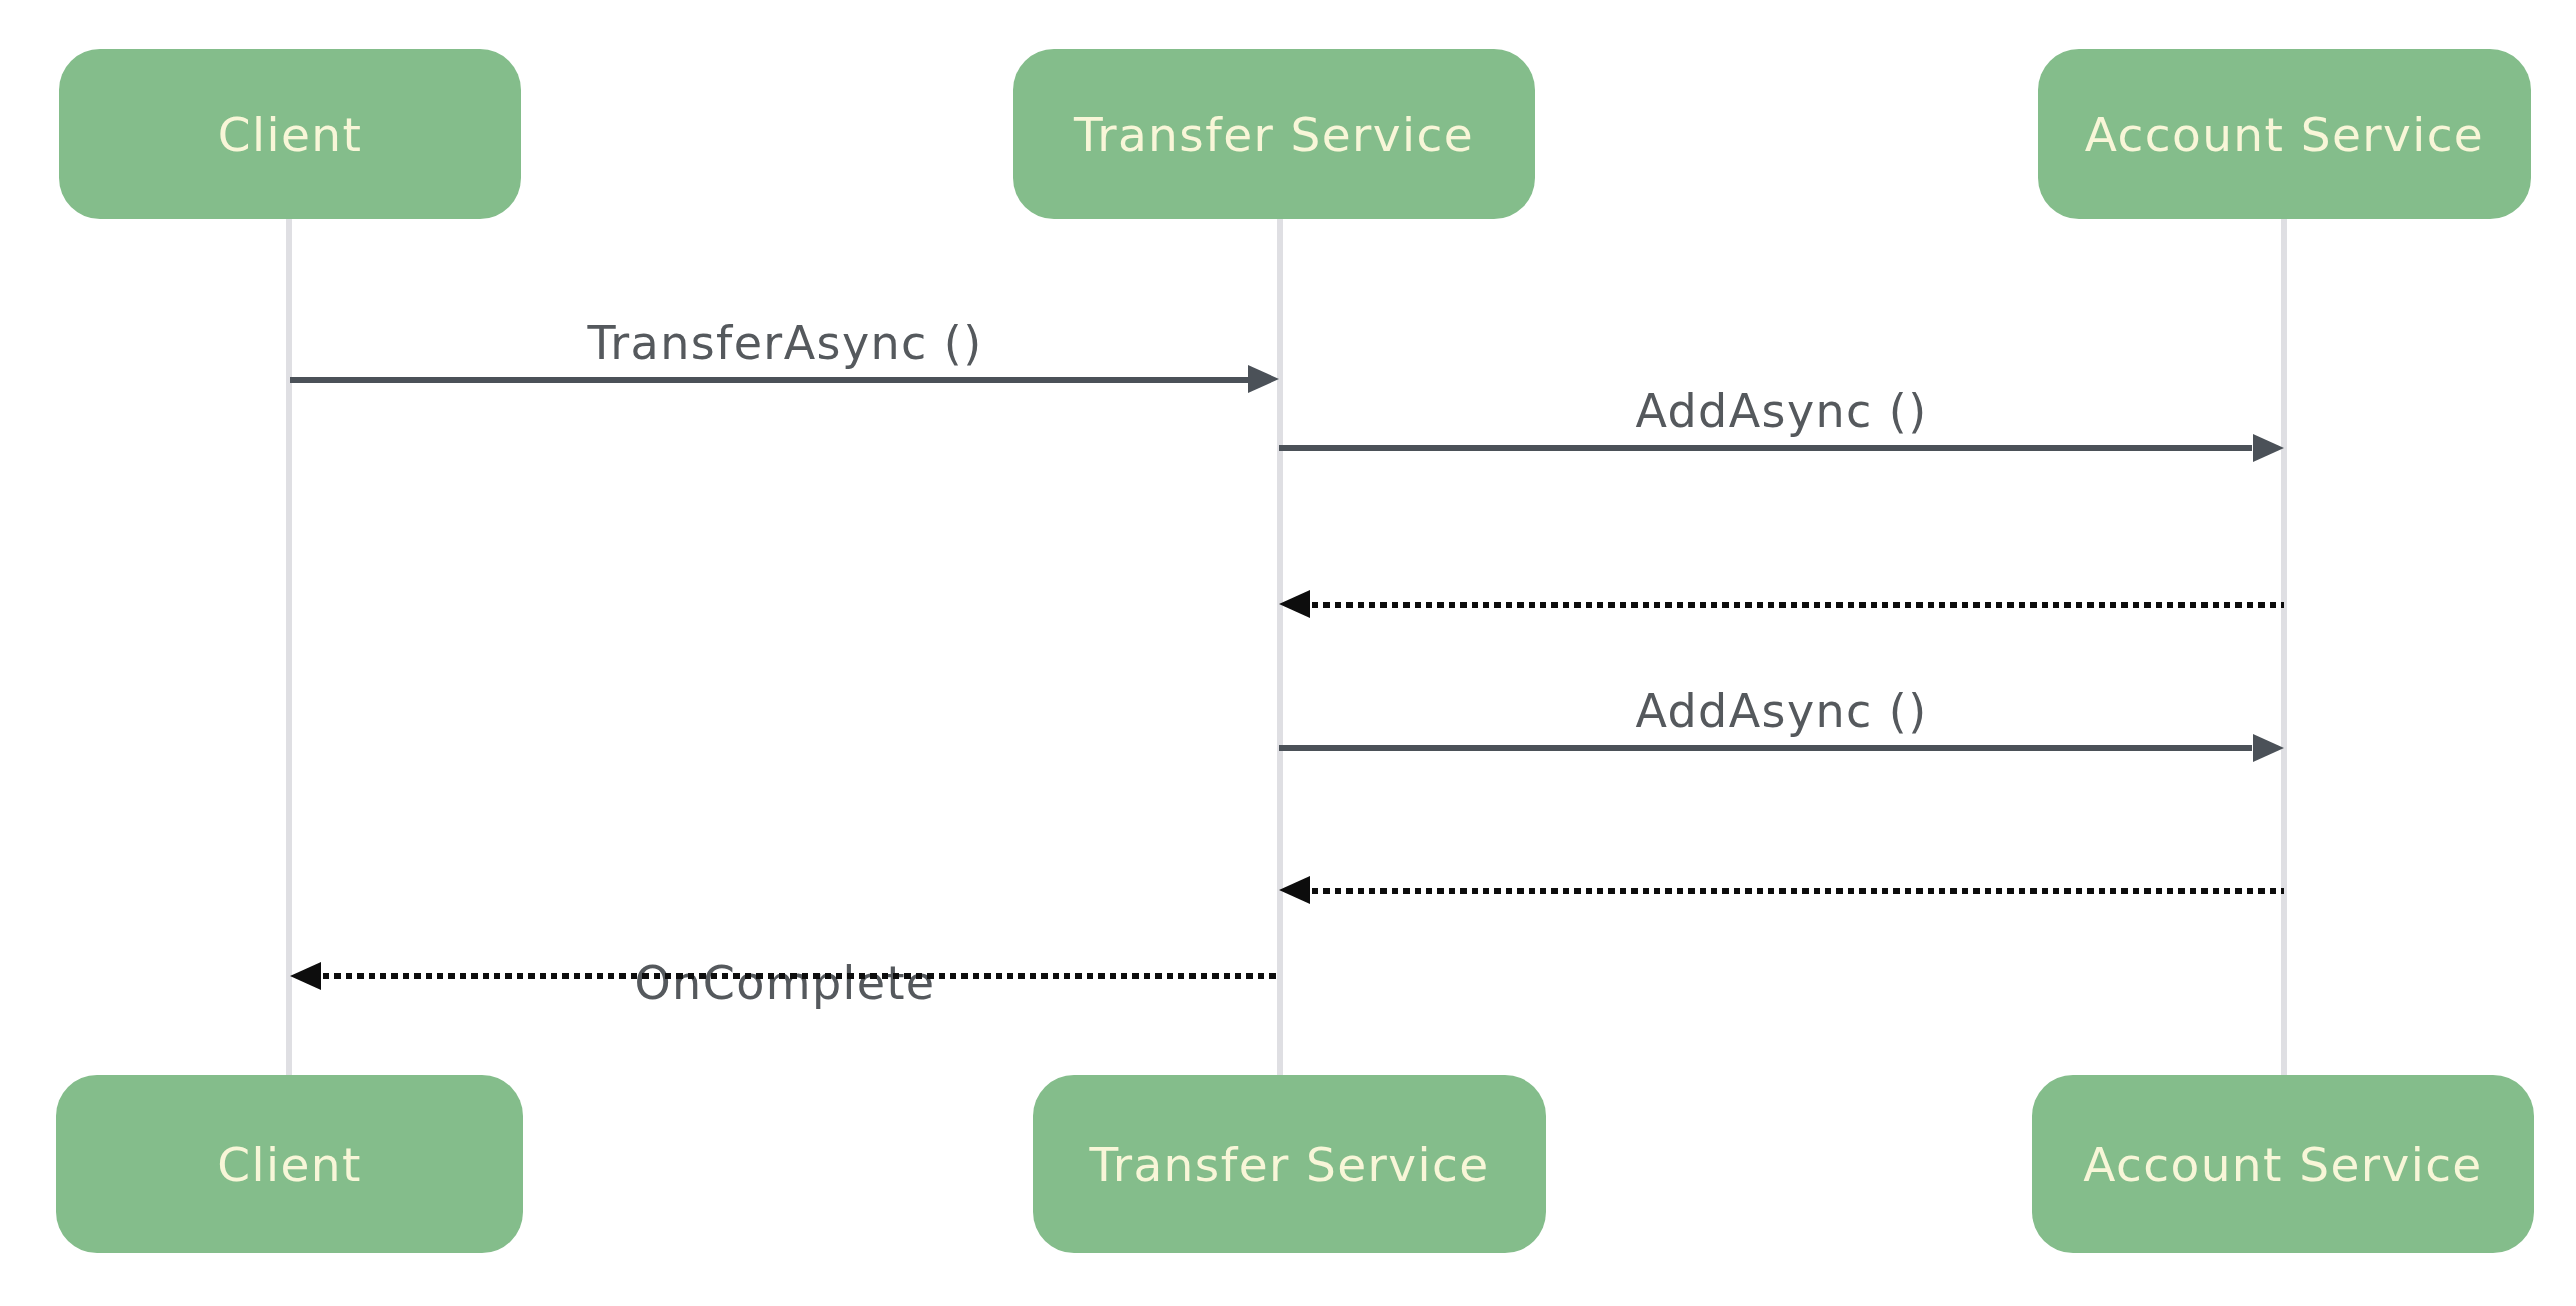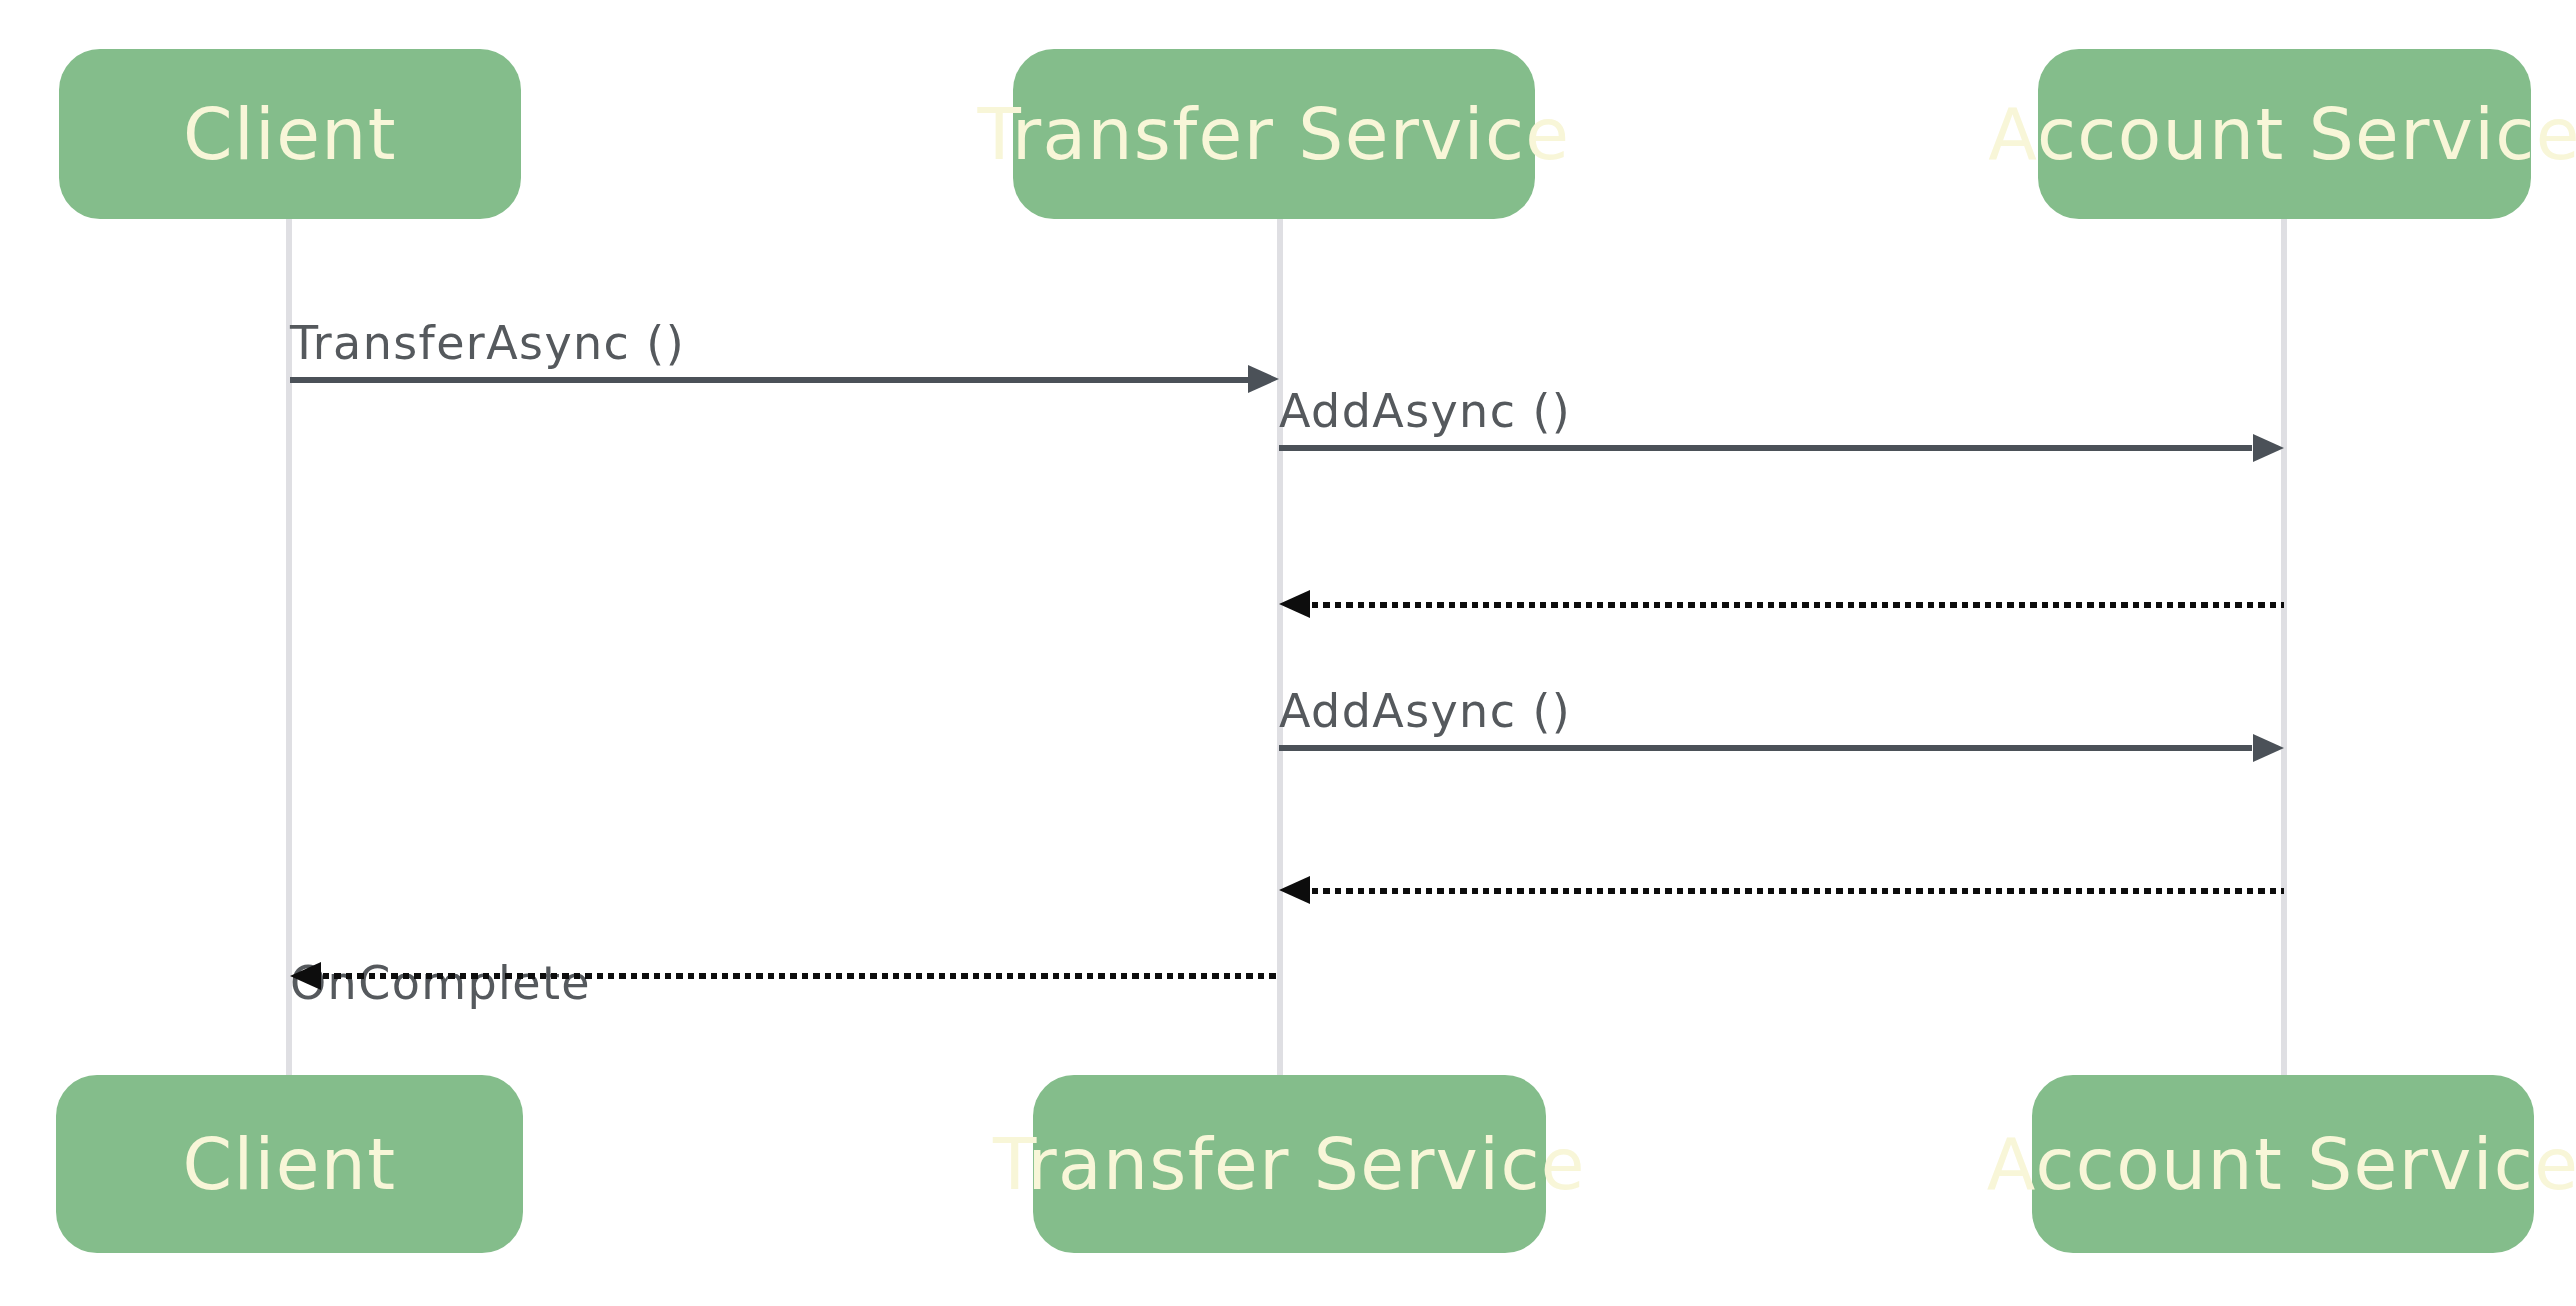--- a/index.html
+++ b/index.html
@@ -30,28 +30,28 @@
   }
   .actor{
     position:absolute;
     height:170px;
     border-radius:41px;
     background:var(--actor-fill);
     color:var(--actor-text);
     display:flex;
     align-items:center;
     justify-content:center;
-    font-size:71px;
+    font-size:47px;
     letter-spacing:1.4px;
     white-space:nowrap;
   }
   .actor.bottom{height:178px;}
   .msg-label{
     position:absolute;
-    text-align:left;
+    text-align:center;
     font-size:46px;
     line-height:46px;
     letter-spacing:1.4px;
     color:var(--message-text);
     white-space:nowrap;
   }
   .msg-line-solid{
     position:absolute;
     height:5.7px;
     background:var(--solid-arrow);

